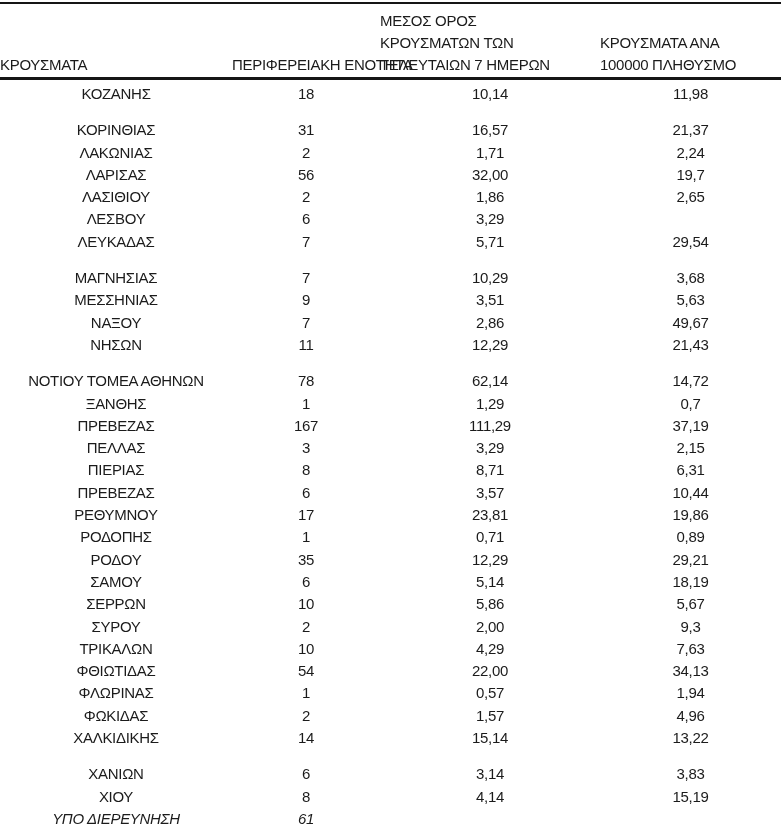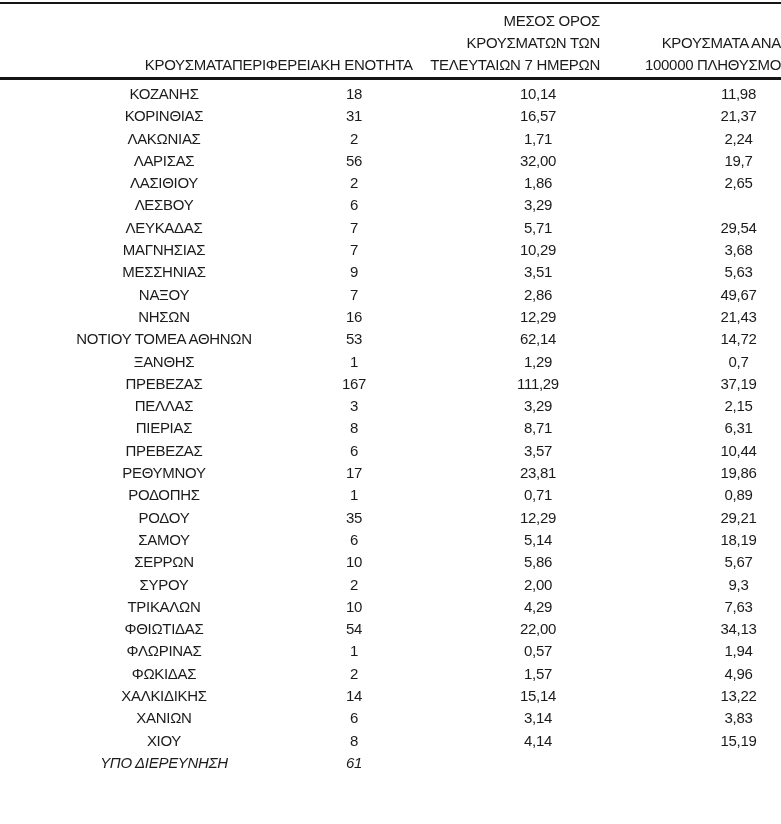--- a/index.html
+++ b/index.html
@@ -22,36 +22,35 @@
     display: grid;
     grid-template-columns: 232px 148px 220px 181px;
   }
   .header-row {
     border-top: 2px solid #151515;
     border-bottom: 3px solid #151515;
     align-items: end;
     padding: 6px 0 1px 0;
   }
   .header-cell {
-    text-align: right;
+    text-align: left;
     font-size: 15px;
     line-height: 22px;
     letter-spacing: -0.3px;
     white-space: nowrap;
   }
   .rows {
     padding-top: 3px;
   }
   .row {
     display: grid;
     grid-template-columns: 232px 148px 220px 181px;
     line-height: 22.3px;
-    padding-left: 48px;
-  }
-  .row.gap { }
+  }
+  .row.gap { margin-top: 14px; }
   .row.italic { font-style: italic; }
   .cell {
     text-align: center;
     font-size: 15px;
     letter-spacing: -0.3px;
     white-space: nowrap;
   }
 </style>
 </head>
 <body>
@@ -131,27 +130,27 @@
         <div class="cell">5,63</div>
       </div>
       <div class="row">
         <div class="cell">ΝΑΞΟΥ</div>
         <div class="cell">7</div>
         <div class="cell">2,86</div>
         <div class="cell">49,67</div>
       </div>
       <div class="row">
         <div class="cell">ΝΗΣΩΝ</div>
-        <div class="cell">16</div>
+        <div class="cell">11</div>
         <div class="cell">12,29</div>
         <div class="cell">21,43</div>
       </div>
       <div class="row gap">
         <div class="cell">ΝΟΤΙΟΥ ΤΟΜΕΑ ΑΘΗΝΩΝ</div>
-        <div class="cell">53</div>
+        <div class="cell">78</div>
         <div class="cell">62,14</div>
         <div class="cell">14,72</div>
       </div>
       <div class="row">
         <div class="cell">ΞΑΝΘΗΣ</div>
         <div class="cell">1</div>
         <div class="cell">1,29</div>
         <div class="cell">0,7</div>
       </div>
       <div class="row">

